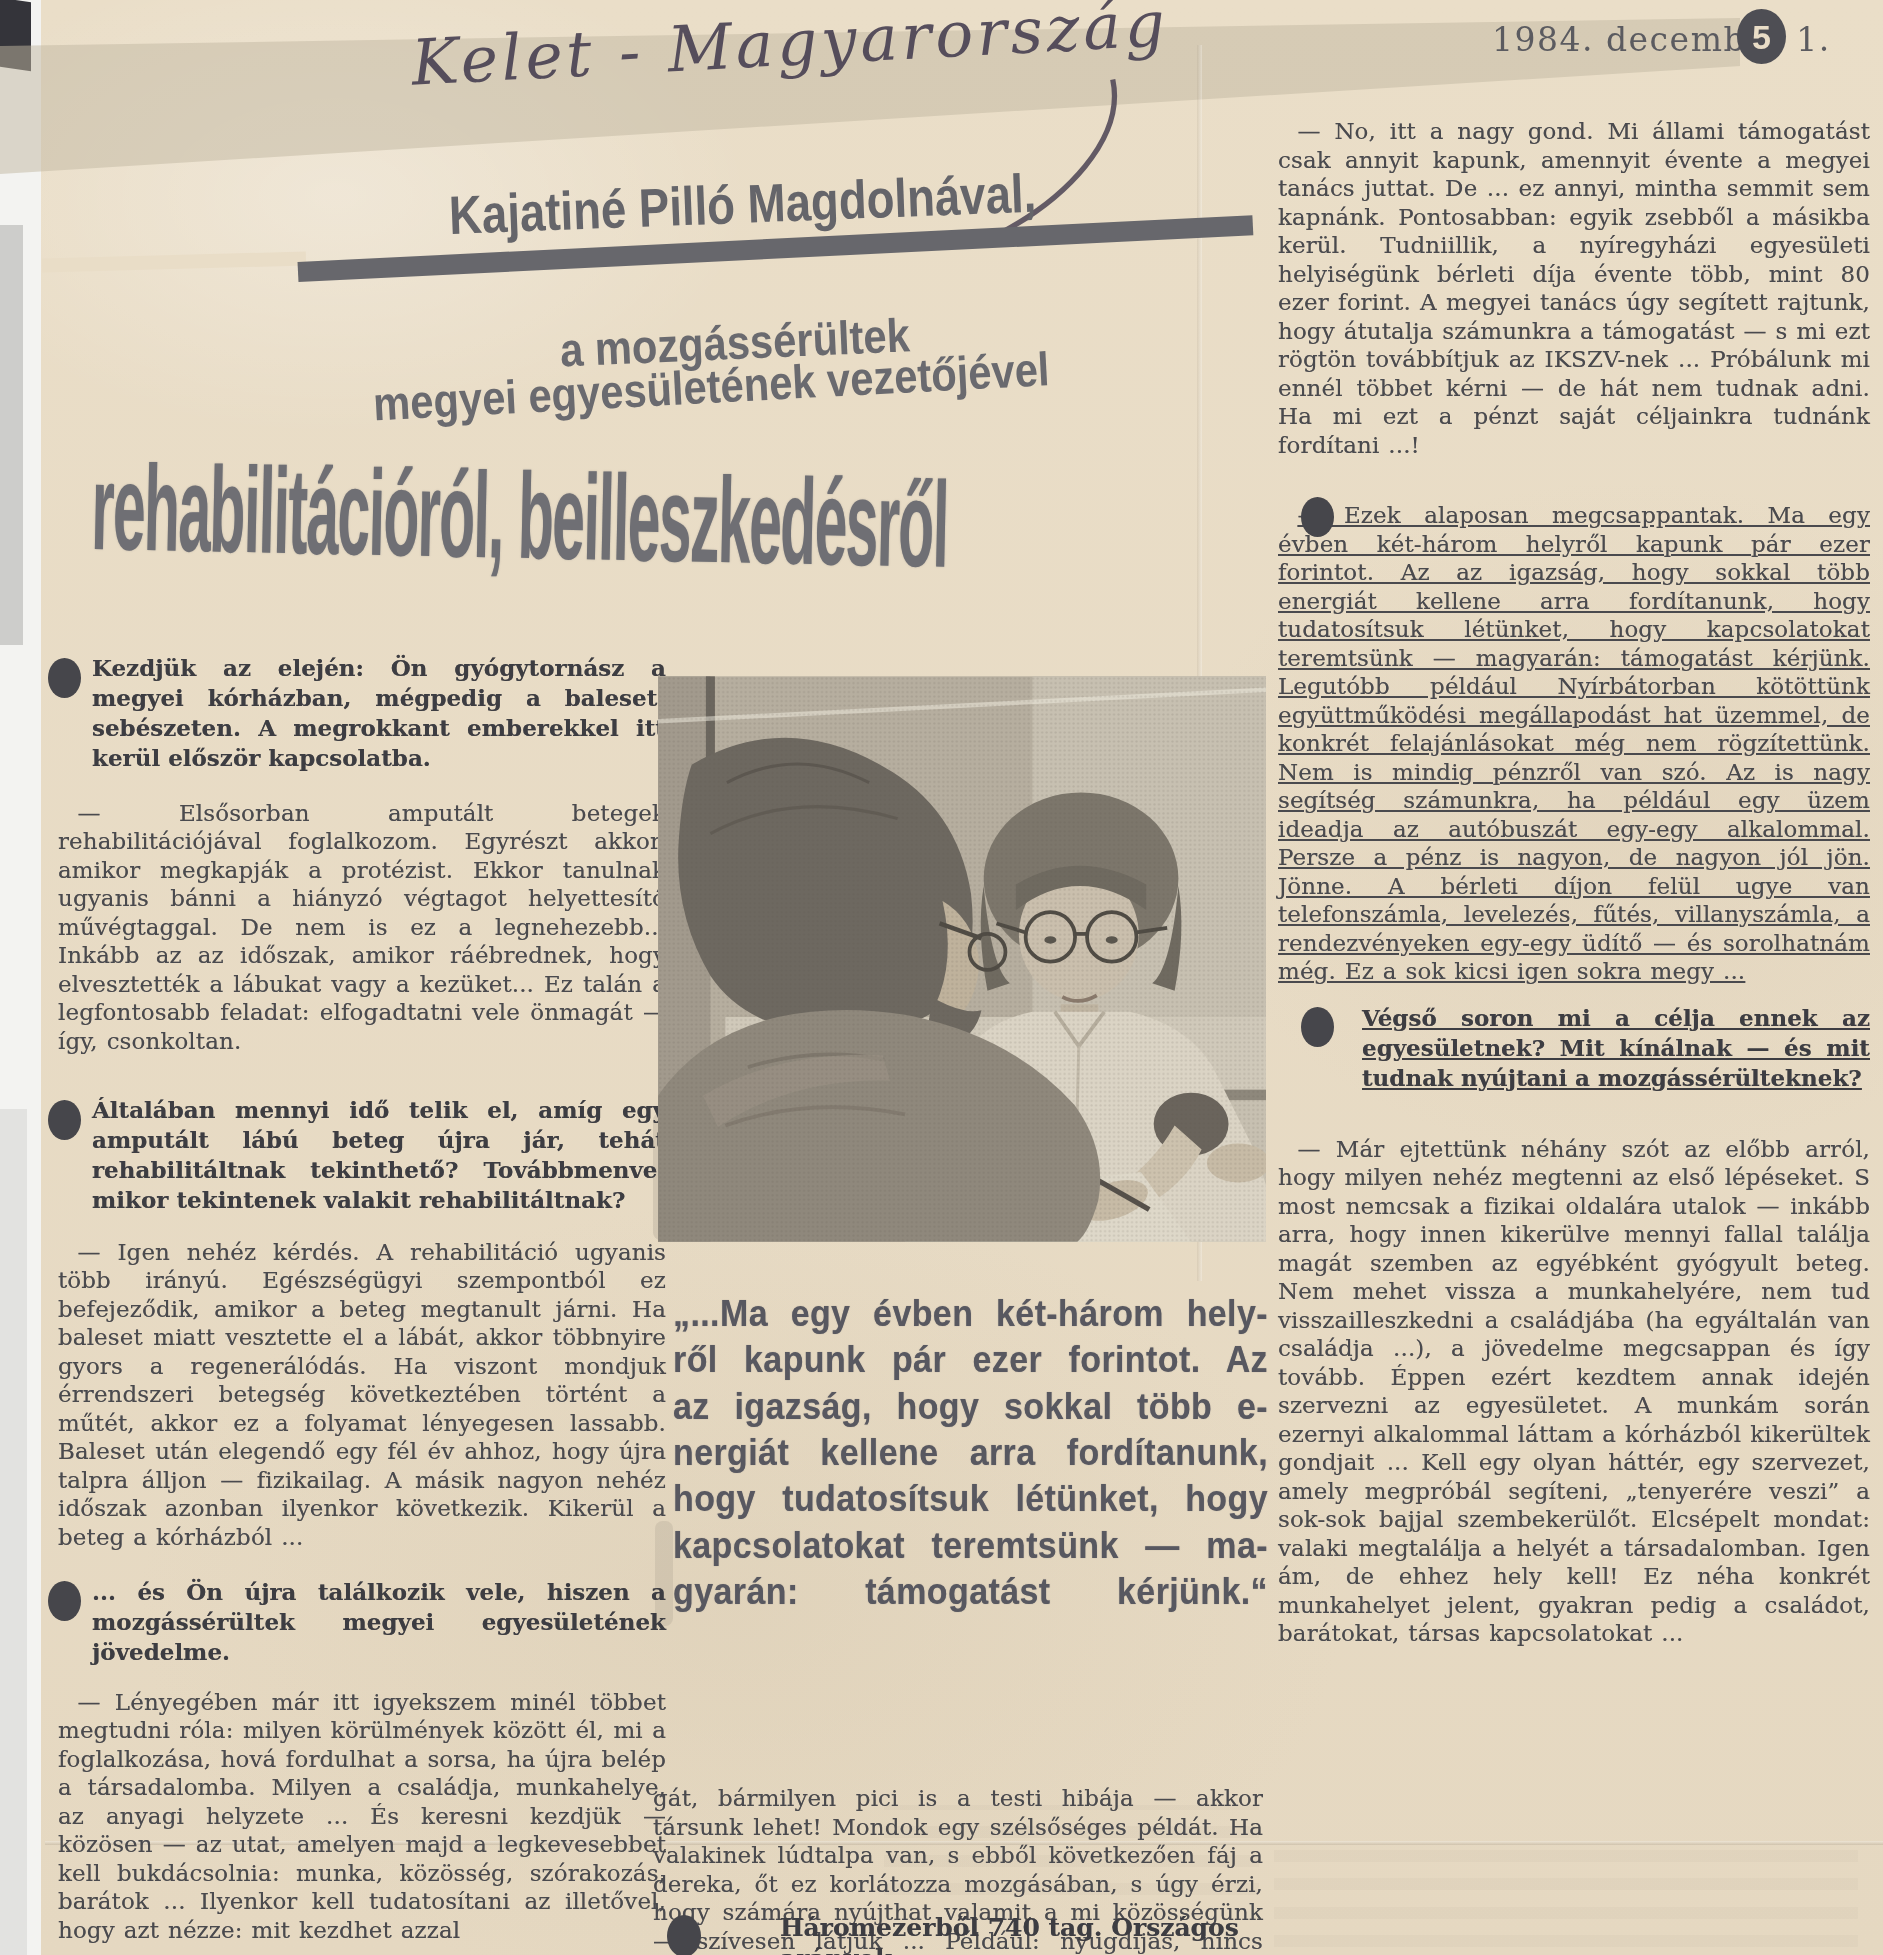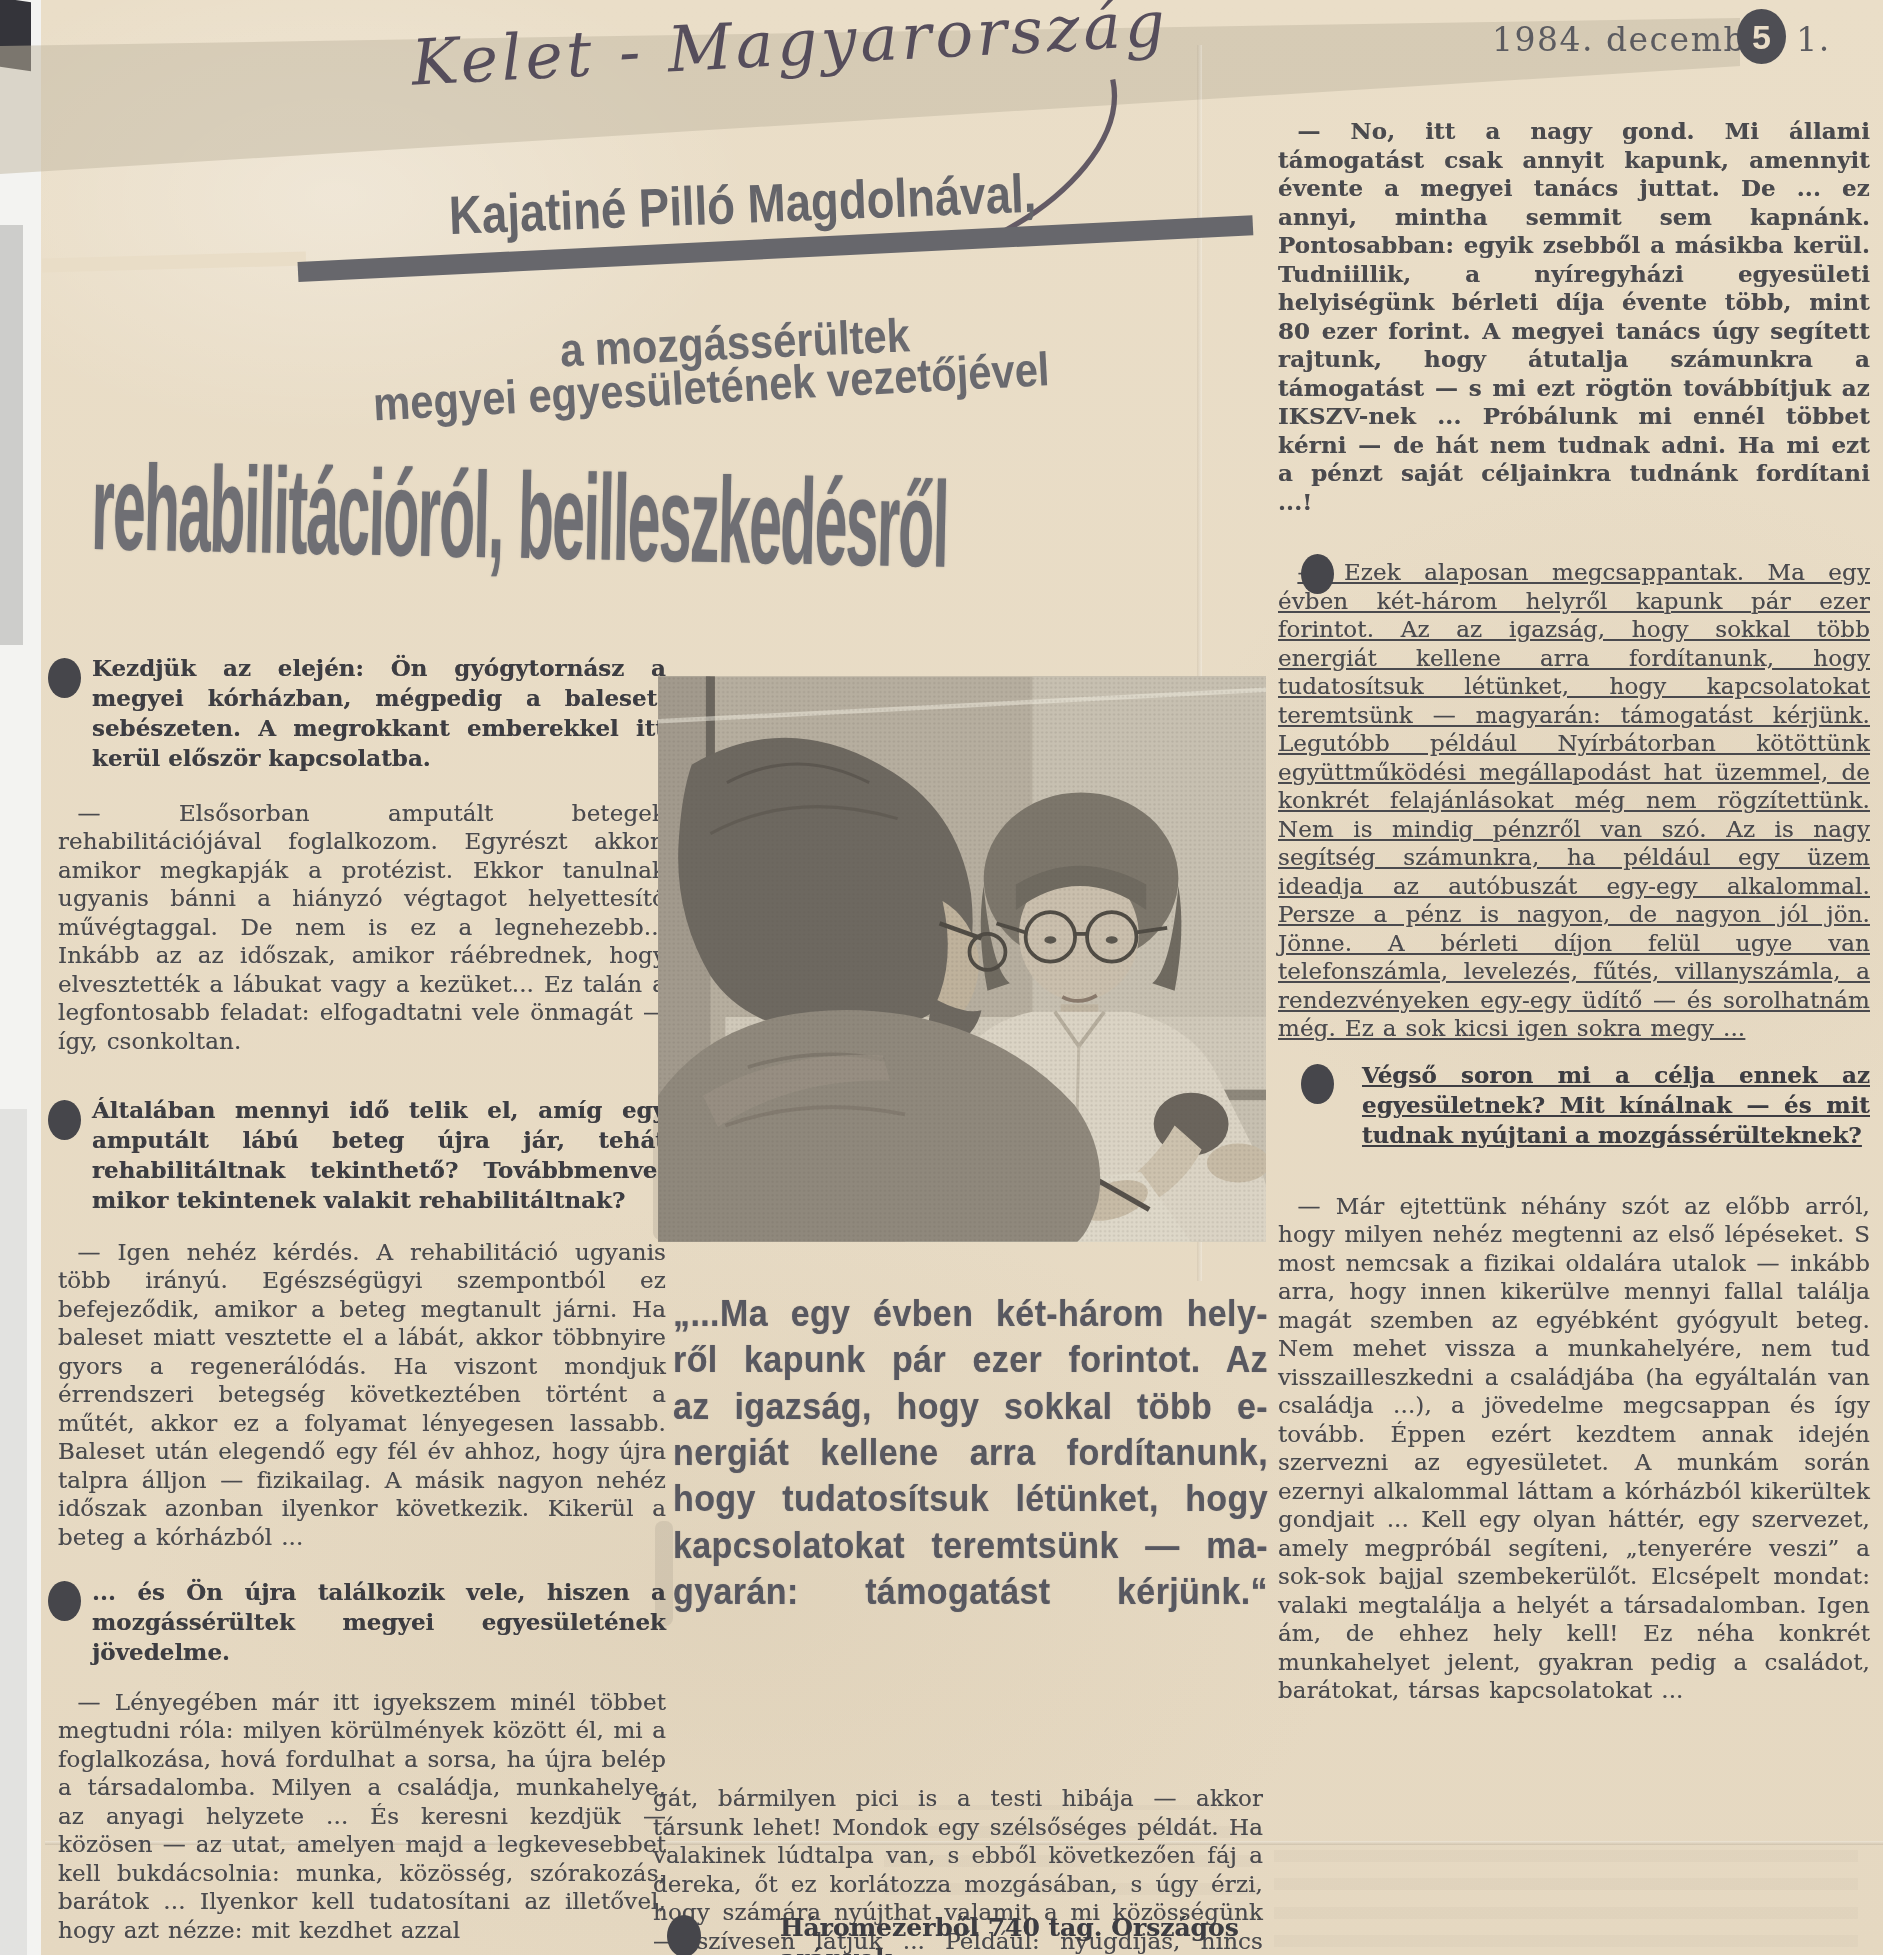--- a/index.html
+++ b/index.html
@@ -75,21 +75,21 @@
         text-align:justify;margin:0 0 25.5px;text-shadow:0 0 0.4px rgba(61,61,66,.6);}
   .q-left{padding-left:34px;}
   .q-right{padding-left:84px;}
   .bullet{position:absolute;border-radius:50%;background:#46464b;width:33px;height:40px;}
   .q-left .bullet{left:-10.5px;top:4.5px;}
   .q-right .bullet{left:22.5px;top:4.5px;}
   #col-left .body-p.a1{margin-bottom:40px;}
   #col-left .q-p.q2{margin-bottom:22.5px;}
   #col-left .body-p.a2{margin-bottom:25.5px;}
   #col-left .q-p.q3{margin-bottom:21px;}
-  #col-right .body-p.a0{margin-bottom:33px;font-weight:bold;}
+  #col-right .body-p.a0{margin-bottom:33px;}
   #col-right .q-p.q4{margin-bottom:42px;}
   #col-right .body-p.a4{margin-bottom:17px;text-decoration:underline;}
   #col-right .q-p.q5{margin-bottom:42px;text-decoration:underline;}
   #col-right .body-p.a5{margin-bottom:33px;}
 
   
   #photo{position:absolute;left:658px;top:676px;width:608px;height:566px;}
   .pull-quote{position:absolute;left:673px;top:1290px;width:595px;
         font:bold 34px/43px "Liberation Sans",sans-serif;color:#585860;
         transform:scaleY(1.08);transform-origin:left top;

